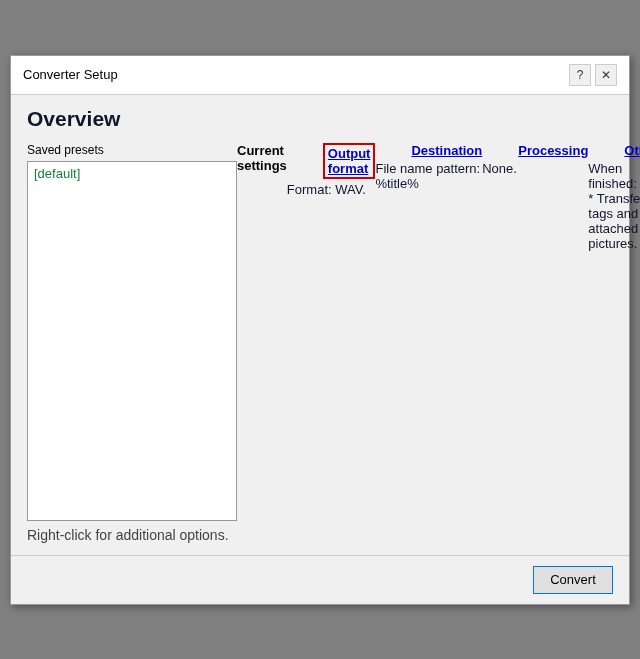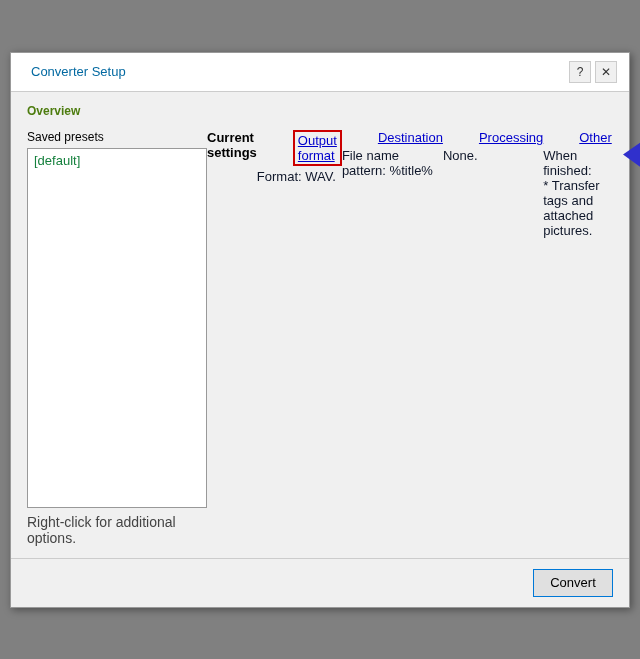--- a/index.html
+++ b/index.html
@@ -37,22 +37,21 @@
     }
 
     .title-bar-left {
       display: flex;
       align-items: center;
       gap: 8px;
     }
 
     .title-text {
       font-size: 13px;
-      color: #0369a1;
-      margin-left: 8px;
+      color: #000000;
     }
 
     .title-bar-right {
       display: flex;
       align-items: center;
       gap: 4px;
     }
 
     .title-btn {
       width: 22px;
@@ -66,34 +65,34 @@
       font-size: 12px;
       color: #333;
     }
 
     .dialog-body {
       padding: 12px 16px;
       flex: 1;
     }
 
     .overview-title {
-      font-size: 12px;
+      font-size: 21px;
       font-weight: bold;
       margin-bottom: 12px;
-      color: #4d7c0f;
+      color: #0f172a;
     }
 
     .main-content {
       display: flex;
       gap: 0;
       position: relative;
     }
 
     .left-panel {
-      width: 180px;
+      width: 210px;
       flex-shrink: 0;
     }
 
     .presets-label {
       font-size: 12px;
       color: #000;
       margin-bottom: 4px;
     }
 
     .presets-list {
@@ -160,21 +159,21 @@
 
     .settings-section {
       margin-bottom: 16px;
     }
 
     .settings-link {
       color: #0000cc;
       text-decoration: underline;
       cursor: pointer;
       font-size: 13px;
-      font-weight: normal;
+      font-weight: bold;
       margin-left: 36px;
     }
 
     .settings-link.highlighted {
       border: 2px solid #cc0000;
       display: inline-block;
       padding: 1px 3px;
     }
 
     .settings-value {

